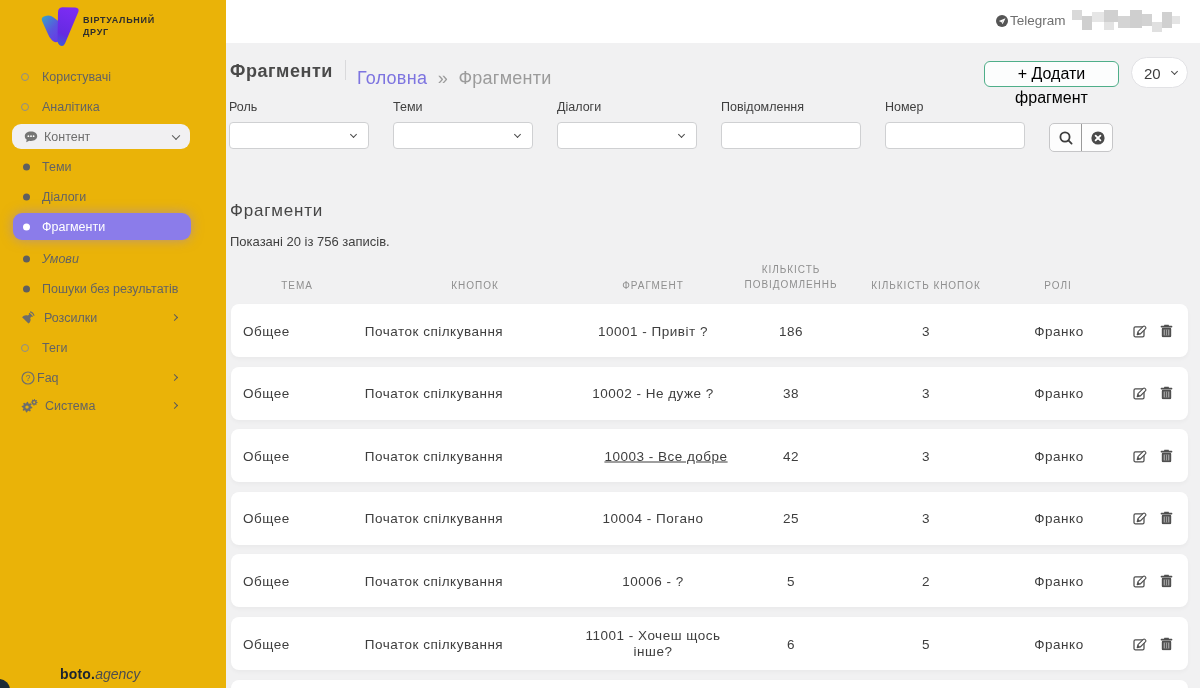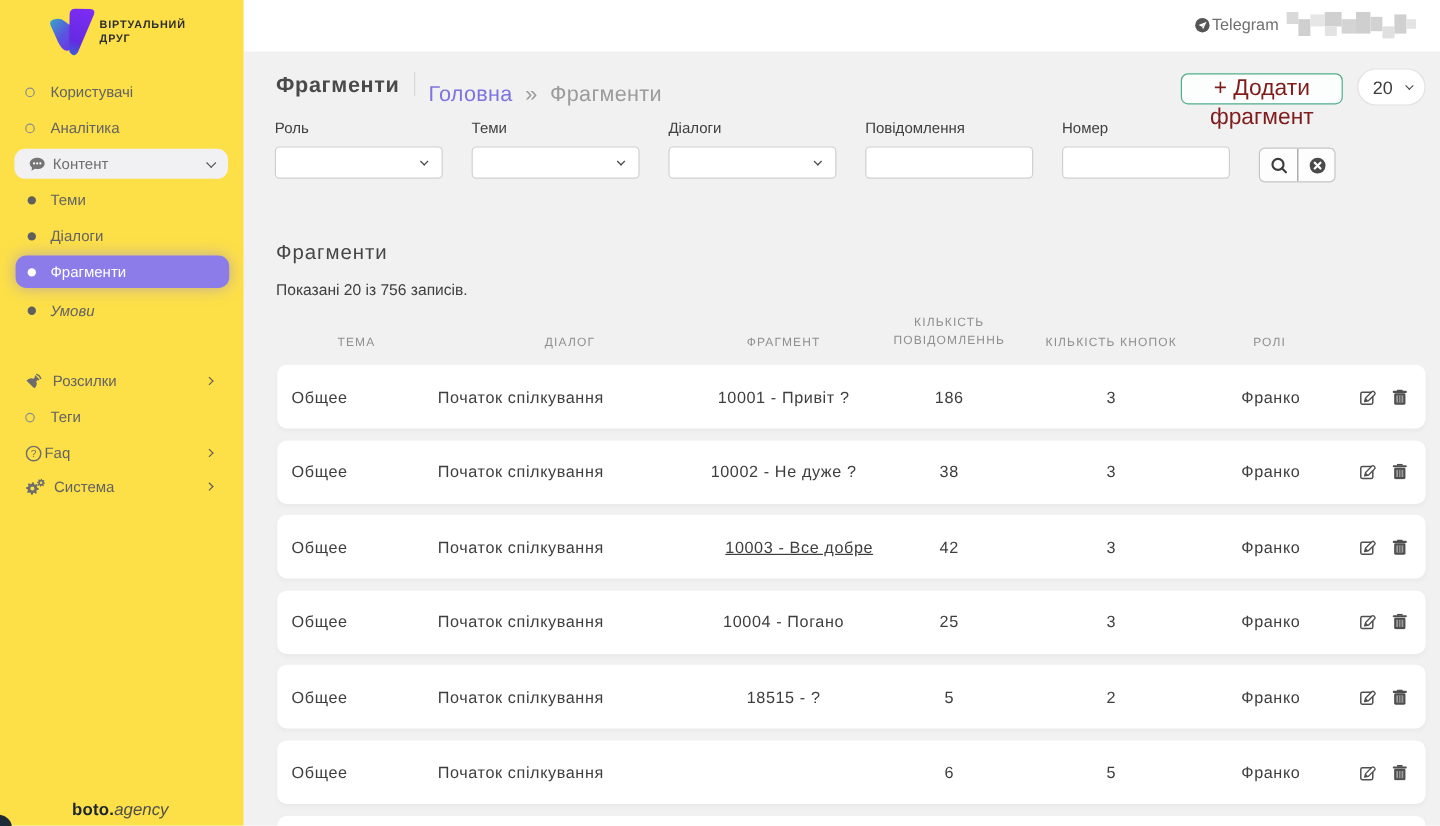--- a/index.html
+++ b/index.html
@@ -1,40 +1,40 @@
 <!DOCTYPE html>
 <html><head>
 <meta charset="utf-8">
 <style>
 * { margin:0; padding:0; box-sizing:border-box; }
 html,body { width:1200px; height:688px; overflow:hidden; font-family:"Liberation Sans", sans-serif; background:#fff; }
 #main { position:absolute; left:203px; top:43px; width:997px; height:645px; background:#f1f1f2; }
 
-#sidebar { position:absolute; left:0; top:0; width:203px; height:688px; background:#fde047; z-index:5; }
+#sidebar { position:absolute; left:0; top:0; width:226px; height:688px; background:#eab308; z-index:5; }
 .mi { position:absolute; left:0; width:203px; height:30px; }
 .mi .txt { position:absolute; left:42px; top:50%; transform:translateY(-50%); font-size:12.5px; color:#636363; white-space:nowrap; }
 .mi .ic { position:absolute; left:21px; top:50%; transform:translateY(-50%); }
 .ring { width:8px; height:8px; border:1.5px solid #8d8d8d; border-radius:50%; }
 .dot { width:7px; height:7px; background:#5f5f5f; border-radius:50%; left:23px !important; }
 .chev-r { position:absolute; right:26px; top:50%; width:5px; height:5px; border-right:1.4px solid #5a5a5a; border-bottom:1.4px solid #5a5a5a; transform:translateY(-60%) rotate(-45deg); }
 .chev-d { position:absolute; right:11px; top:50%; width:6px; height:6px; border-right:1.4px solid #5a5a5a; border-bottom:1.4px solid #5a5a5a; transform:translateY(-70%) rotate(45deg); }
 #mi-kontent { background:#f1f0f2; border-radius:9px; left:12px; width:178px; }
 #mi-kontent .txt { left:32px; color:#6e6e6e; }
 #mi-kontent .ic { left:12px; }
 #mi-frag { background:#8b7cea; border-radius:9px; left:13px; width:178px; box-shadow:0 0 12px rgba(139,124,234,.55); }
 #mi-frag .txt { left:29px; color:#fff; }
 #mi-frag .dot { background:#fff; left:10px !important; }
 
 #hdr-tg { position:absolute; top:0; left:988px; height:55px; }
 
 h1.pg { position:absolute; left:230px; top:61px; font-size:18px; font-weight:bold; letter-spacing:.55px; color:#4a4a4a; }
 .vsep { position:absolute; left:344.5px; top:60px; width:1px; height:20px; background:#d9d9db; }
 .bc { position:absolute; left:357px; top:68px; font-size:18px; color:#9b9b9b; letter-spacing:.25px; }
 .bc a { color:#7d74e0; text-decoration:none; }
-.btn-add { position:absolute; left:984px; top:61px; width:135px; height:26px; border:1px solid #4fae89; border-radius:6px; background:#fcfdfd; color:#7f1d1d; font-size:19px; text-align:center; line-height:24px; }
+.btn-add { position:absolute; left:984px; top:61px; width:135px; height:26px; border:1px solid #4fae89; border-radius:6px; background:#fcfdfd; color:#000000; font-size:16px; text-align:center; line-height:24px; }
 .sel20 { position:absolute; left:1131px; top:57px; width:57px; height:31px; background:#fff; border:1px solid #e2e2e5; border-radius:16px; }
 .sel20 span { position:absolute; left:12px; top:7px; font-size:15px; color:#3e3e3e; }
 .sel20 .cv { position:absolute; right:10px; top:11px; width:5px; height:5px; border-right:1.3px solid #4a4a4a; border-bottom:1.3px solid #4a4a4a; transform:rotate(45deg); }
 .flbl { position:absolute; top:100px; font-size:12.5px; color:#3f3f3f; }
 .fsel, .finp { position:absolute; top:122px; width:140px; height:27px; background:#fff; border:1px solid #cfd0d2; border-radius:4px; }
 .fsel .cv { position:absolute; right:12px; top:9px; width:5px; height:5px; border-right:1.3px solid #4a4a4a; border-bottom:1.3px solid #4a4a4a; transform:rotate(45deg); }
 .srchgrp { position:absolute; left:1049px; top:123px; width:64px; height:29px; background:#fdfdfd; border:1px solid #c6c6c8; border-radius:5px; }
 .srchgrp .div { position:absolute; left:31px; top:0; width:1px; height:27px; background:#9a9a9a; }
 h2.sec { position:absolute; left:230px; top:201px; font-size:17px; font-weight:normal; color:#464646; letter-spacing:.8px; }
 .shown { position:absolute; left:230px; top:234px; font-size:13px; color:#3f3f3f; }
@@ -113,21 +113,21 @@
   <svg style="position:absolute;left:38px;top:4px;" width="20" height="20" viewBox="0 0 20 20">
     <circle cx="10" cy="10" r="6.6" fill="#4a4a4a"></circle>
     <path d="M7.6 7.6 L12.4 12.4 M12.4 7.6 L7.6 12.4" stroke="#fff" stroke-width="1.8" stroke-linecap="round"></path>
   </svg>
 </div>
 
 <h2 class="sec">Фрагменти</h2>
 <div class="shown">Показані 20 із 756 записів.</div>
 
 <span class="th" style="left:297px; top:280px;">ТЕМА</span>
-<span class="th" style="left:475px; top:280px;">ДІАЛОГ</span>
+<span class="th" style="left:475px; top:280px;">КНОПОК</span>
 <span class="th" style="left:653px; top:280px;">ФРАГМЕНТ</span>
 <span class="th" style="left:791px; top:261.5px; line-height:15.8px; text-align:center;">КІЛЬКІСТЬ<br>ПОВІДОМЛЕННЬ</span>
 <span class="th" style="left:926px; top:280px;">КІЛЬКІСТЬ КНОПОК</span>
 <span class="th" style="left:1058px; top:280px;">РОЛІ</span>
 
 <div id="rows">
 <div class="card" style="top:304px;">
     <span class="c1">Общее</span>
     <span class="c" style="left:203px;">Початок спілкування</span>
     <span class="c" style="left:422px;">10001 - Привіт ?</span>
@@ -203,40 +203,41 @@
         <rect x="1.8" y="3.2" width="9.4" height="9.6" rx="1.2" fill="#4f4f4f"></rect>
         <rect x="3.6" y="5" width="5.8" height="6" fill="#9d9d9d"></rect>
         <path d="M5.5 5 L5.5 11 M7.5 5 L7.5 11" stroke="#4f4f4f" stroke-width="0.9"></path>
         <rect x="0.7" y="1.2" width="11.6" height="1.7" rx="0.6" fill="#4f4f4f"></rect>
         <rect x="4.1" y="0" width="4.8" height="1.5" rx="0.5" fill="#4f4f4f"></rect>
       </svg>
   </div>
 <div class="card" style="top:554.4px;">
     <span class="c1">Общее</span>
     <span class="c" style="left:203px;">Початок спілкування</span>
-    <span class="c" style="left:422px;">18515 - ?</span>
+    <span class="c" style="left:422px;">10006 - ?</span>
     <span class="c" style="left:560px;">5</span>
     <span class="c" style="left:695px;">2</span>
     <span class="c" style="left:828px;">Франко</span>
     <svg width="15" height="14" viewBox="0 0 15 14" style="left:902px;">
         <rect x="1" y="2.8" width="10" height="10" rx="1.4" fill="none" stroke="#4f4f4f" stroke-width="1.25"></rect>
         <path d="M4.2 10.6 L5 7.7 L10.3 2.4 Q11.1 1.6 11.9 2.4 L12.6 3.1 Q13.4 3.9 12.6 4.7 L7.3 10 Z" fill="#fff" stroke="#4f4f4f" stroke-width="1.1" stroke-linejoin="round"></path>
         <path d="M4.2 10.6 L5 7.7 L7.3 10 Z" fill="#4f4f4f"></path>
       </svg>
       <svg width="13" height="13" viewBox="0 0 13 13" style="left:929px;">
         <rect x="1.8" y="3.2" width="9.4" height="9.6" rx="1.2" fill="#4f4f4f"></rect>
         <rect x="3.6" y="5" width="5.8" height="6" fill="#9d9d9d"></rect>
         <path d="M5.5 5 L5.5 11 M7.5 5 L7.5 11" stroke="#4f4f4f" stroke-width="0.9"></path>
         <rect x="0.7" y="1.2" width="11.6" height="1.7" rx="0.6" fill="#4f4f4f"></rect>
         <rect x="4.1" y="0" width="4.8" height="1.5" rx="0.5" fill="#4f4f4f"></rect>
       </svg>
   </div>
 <div class="card" style="top:617px;">
     <span class="c1">Общее</span>
     <span class="c" style="left:203px;">Початок спілкування</span>
+    <span class="c3w" style="left:422px;">11001 - Хочеш щось<br>інше?</span>
     <span class="c" style="left:560px;">6</span>
     <span class="c" style="left:695px;">5</span>
     <span class="c" style="left:828px;">Франко</span>
     <svg width="15" height="14" viewBox="0 0 15 14" style="left:902px;">
         <rect x="1" y="2.8" width="10" height="10" rx="1.4" fill="none" stroke="#4f4f4f" stroke-width="1.25"></rect>
         <path d="M4.2 10.6 L5 7.7 L10.3 2.4 Q11.1 1.6 11.9 2.4 L12.6 3.1 Q13.4 3.9 12.6 4.7 L7.3 10 Z" fill="#fff" stroke="#4f4f4f" stroke-width="1.1" stroke-linejoin="round"></path>
         <path d="M4.2 10.6 L5 7.7 L7.3 10 Z" fill="#4f4f4f"></path>
       </svg>
       <svg width="13" height="13" viewBox="0 0 13 13" style="left:929px;">
         <rect x="1.8" y="3.2" width="9.4" height="9.6" rx="1.2" fill="#4f4f4f"></rect>
@@ -295,20 +296,24 @@
       <span class="txt">Діалоги</span>
     </div>
   <div class="mi" id="mi-frag" style="top:213px; height:27px;">
       <i class="ic dot"></i>
       <span class="txt">Фрагменти</span>
     </div>
   <div class="mi" style="top:244px;font-style:italic;">
       <i class="ic dot"></i>
       <span class="txt">Умови</span>
     </div>
+  <div class="mi" style="top:274px;">
+      <i class="ic dot"></i>
+      <span class="txt">Пошуки без результатів</span>
+    </div>
   <div class="mi" style="top:303px;">
     <svg class="ic" width="14" height="14" viewBox="0 0 14 14">
         <g fill="#6c6c6c">
           <path d="M1.1 6.2 L7.5 12.6 C9.4 11.2 10.2 8.9 9.2 6.9 L10.6 5.5 L11.2 6.1 L12 5.3 L8.5 1.8 L7.7 2.6 L8.3 3.2 L6.9 4.6 C4.9 3.6 2.6 4.3 1.1 6.2 Z"></path>
           <path d="M9.1 0.3 C11.4 0.7 13.2 2.5 13.6 4.8 L12.4 4.8 C12 3.1 10.8 1.9 9.1 1.5 Z"></path>
         </g>
       </svg>
     <span class="txt" style="left:44px;">Розсилки</span>
       <i class="chev-r"></i>
   </div>

